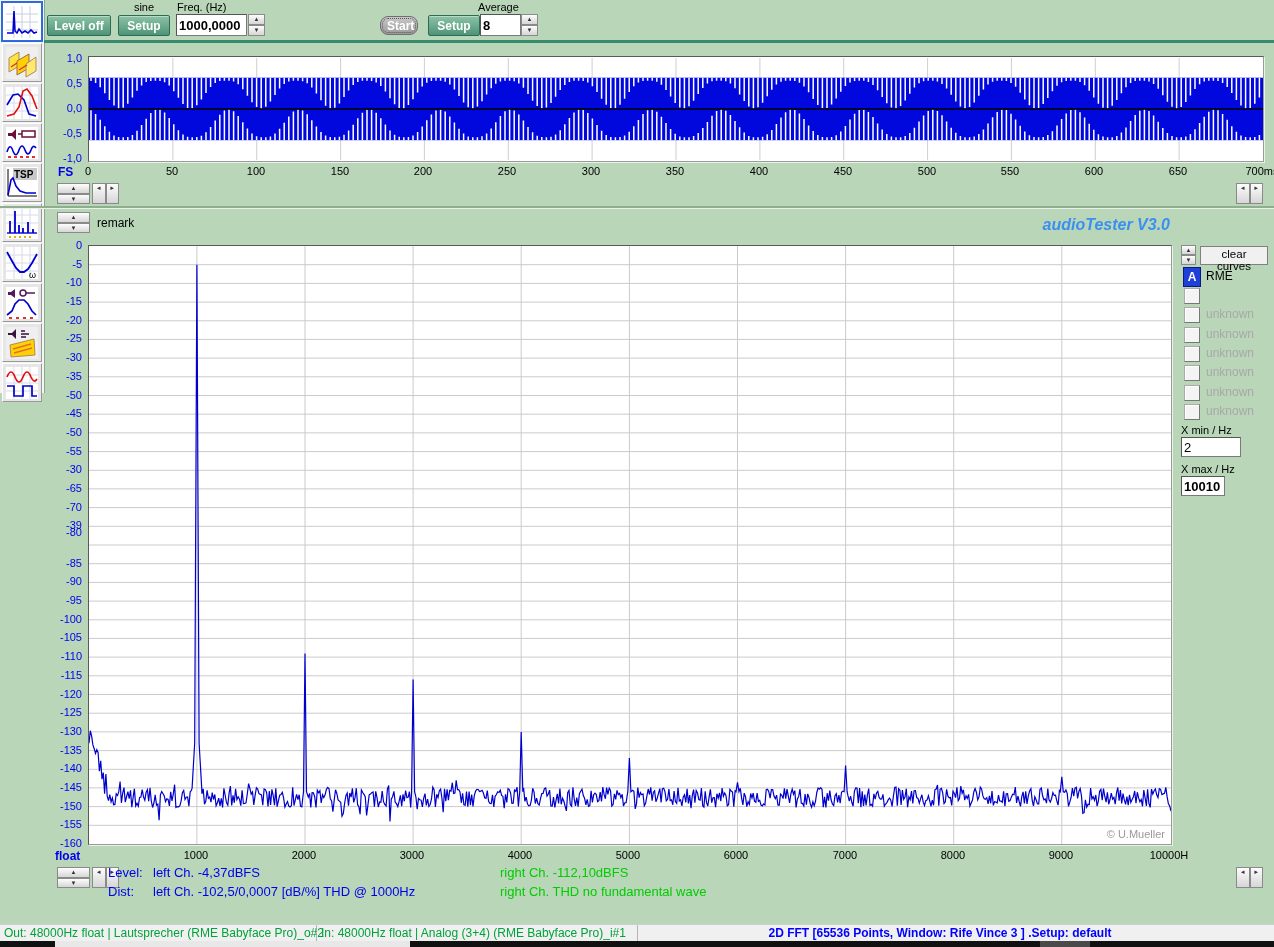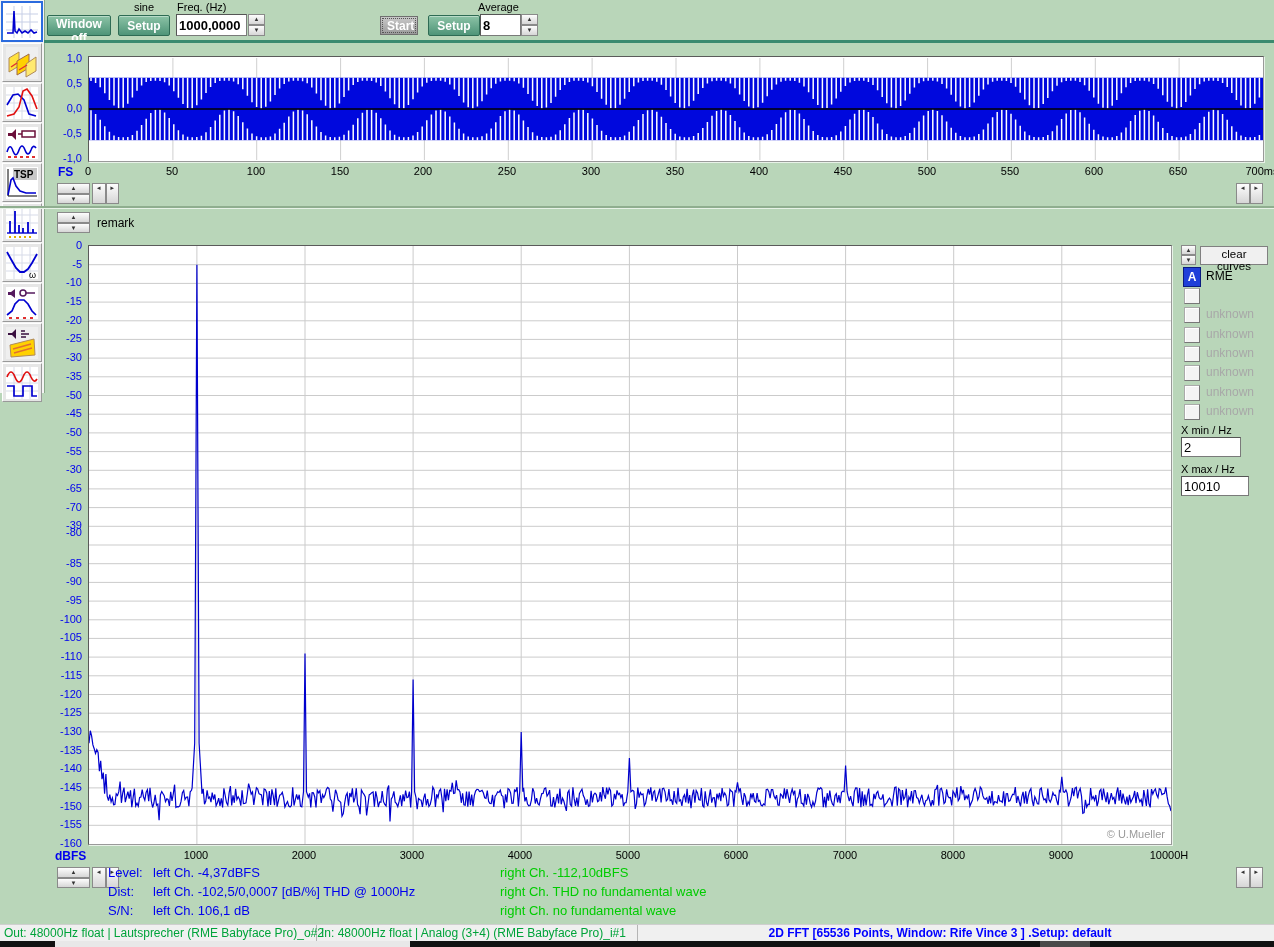--- a/index.html
+++ b/index.html
@@ -110,29 +110,29 @@
       <svg width="32" height="32" viewBox="0 0 32 32">
           <rect width="32" height="32" fill="#fff"></rect>
           <path d="M8,0V32M16,0V32M24,0V32M0,8H32M0,16H32M0,24H32" stroke="#d7dbe8" fill="none"></path>
           <path d="M1,10 q4,-10 8,0 q4,10 8,0 q4,-10 8,0 q3,7 6,2" stroke="#e01010" stroke-width="1.7" fill="none"></path>
           <path d="M1,19 h7 v10 h9 v-10 h9 v10 h5" stroke="#0000d0" stroke-width="1.7" fill="none"></path>
         </svg>
     </div>
   </div>
 
   <div class="abs lbl" style="left:118px;top:1px;width:52px;text-align:center;">sine</div>
-  <button class="abs gbtn" style="left:47px;top:15px;width:64px;height:21px;">Window off</button>
+  <button class="abs gbtn" style="left:47px;top:15px;width:64px;height:21px;">Level off</button>
   <button class="abs gbtn" style="left:118px;top:15px;width:52px;height:21px;">Setup</button>
   <div class="abs lbl" style="left:177px;top:1px;">Freq. (Hz)</div>
   <input class="abs inp" style="left: 176px; top: 14px; width: 71px; height: 22px;" value="1000,0000">
   <div class="abs spin" style="left:248px;top:14px;width:17px;height:22px;">
       <b>▲</b>
       <b>▼</b>
     </div>
-  <button class="abs graybtn" style="left:380px;top:16px;width:38px;height:19px;">Start</button>
+  <button class="abs graybtn" style="left:380px;top:16px;width:38px;height:19px;border-radius:8px;">Start</button>
   <button class="abs gbtn" style="left:428px;top:15px;width:52px;height:21px;">Setup</button>
   <div class="abs lbl" style="left:478px;top:1px;">Average</div>
   <input class="abs inp" style="left: 480px; top: 14px; width: 41px; height: 22px;" value="8">
   <div class="abs spin" style="left:521px;top:14px;width:17px;height:22px;">
       <b>▲</b>
       <b>▼</b>
     </div>
   <div class="abs" style="left:44px;top:40px;width:1230px;height:3px;background:#3a8a6f;"></div>
 
   <div class="abs" id="scope-ylabels" style="left:44px;top:56px;width:41px;height:104px;">
@@ -193,20 +193,21 @@
       <b>◄</b>
       <b>►</b>
     </div>
   <div class="abs" style="left:0;top:206px;width:1274px;height:2px;background:#8fae8f;border-bottom:1px solid #e6f2e6;"></div>
 
   <div class="abs spin" style="left:57px;top:212px;width:33px;height:21px;">
       <b>▲</b>
       <b>▼</b>
     </div>
   <div class="abs" style="left:97px;top:216px;font-size:12px;">remark</div>
+  <div class="abs" style="left:900px;top:216px;width:270px;text-align:right;font-size:16px;font-weight:bold;font-style:italic;color:#3b90ef;">audioTester  V3.0</div>
 
   <div class="abs" id="fft-ylabels" style="left:40px;top:245px;width:45px;height:598px;">
       <div class="tick" style="top: -6px; right: 3px; color: rgb(0, 0, 238);">0</div>
       <div class="tick" style="top: 13px; right: 3px; color: rgb(0, 0, 238);">-5</div>
       <div class="tick" style="top: 31px; right: 3px; color: rgb(0, 0, 238);">-10</div>
       <div class="tick" style="top: 50px; right: 3px; color: rgb(0, 0, 238);">-15</div>
       <div class="tick" style="top: 69px; right: 3px; color: rgb(0, 0, 238);">-20</div>
       <div class="tick" style="top: 87px; right: 3px; color: rgb(0, 0, 238);">-25</div>
       <div class="tick" style="top: 106px; right: 3px; color: rgb(0, 0, 238);">-30</div>
       <div class="tick" style="top: 125px; right: 3px; color: rgb(0, 0, 238);">-35</div>
@@ -275,21 +276,21 @@
         <line x1="432.2" y1="0" x2="432.2" y2="598" stroke="#cbcbcb"></line>
         <line x1="540.4" y1="0" x2="540.4" y2="598" stroke="#cbcbcb"></line>
         <line x1="648.5" y1="0" x2="648.5" y2="598" stroke="#cbcbcb"></line>
         <line x1="756.6" y1="0" x2="756.6" y2="598" stroke="#cbcbcb"></line>
         <line x1="864.7" y1="0" x2="864.7" y2="598" stroke="#cbcbcb"></line>
         <line x1="972.8" y1="0" x2="972.8" y2="598" stroke="#cbcbcb"></line>
         <path d="M0.0 497.2L1.3 484.7L2.6 489.8L3.9 498.9L5.2 502.7L6.5 507.5L7.8 503.7L9.1 506.5L10.4 525.1L11.7 514.7L13.0 533.2L14.3 526.6L15.6 547.6L16.9 528.1L18.2 550.1L19.5 554.6L20.8 548.7L22.1 555.8L23.4 552.0L24.6 558.7L25.9 558.4L27.2 547.9L28.5 549.6L29.8 545.7L31.1 535.6L32.4 556.8L33.7 547.2L35.0 541.6L36.3 556.2L37.6 550.5L38.9 545.6L40.2 552.7L41.5 544.3L42.8 561.2L44.1 551.7L45.4 542.7L46.7 559.9L48.0 557.2L49.3 560.2L50.6 551.5L51.9 551.1L53.2 543.7L54.5 550.9L55.8 554.2L57.1 546.4L58.4 543.6L59.7 555.3L61.0 541.7L62.3 555.0L63.6 561.5L64.9 557.0L66.2 548.8L67.5 559.1L68.8 558.2L70.1 574.3L71.4 548.8L72.7 545.6L73.9 547.5L75.2 549.7L76.5 555.6L77.8 552.9L79.1 553.5L80.4 560.0L81.7 545.9L83.0 555.0L84.3 547.8L85.6 538.7L86.9 561.4L88.2 560.6L89.5 560.8L90.8 559.9L92.1 555.2L93.4 546.6L94.7 544.5L96.0 553.5L97.3 551.2L98.6 551.0L99.9 560.2L101.2 545.8L102.5 544.3L103.1 541.9L105.7 497.1L107.9 18.7L110.1 497.1L112.7 541.9L112.9 547.8L114.2 542.9L115.5 558.2L116.8 555.1L118.1 544.4L119.4 552.3L120.7 551.0L122.0 556.2L123.2 546.5L124.5 553.5L125.8 548.5L127.1 559.7L128.4 556.7L129.7 552.2L131.0 559.9L132.3 552.3L133.6 561.4L134.9 542.3L136.2 549.5L137.5 556.6L138.8 559.2L140.1 547.1L141.4 540.0L142.7 559.4L144.0 549.4L145.3 556.8L146.6 542.8L147.9 553.6L149.2 550.8L150.5 553.1L151.8 559.6L153.1 544.2L154.4 557.5L155.7 557.3L157.0 556.9L158.3 548.0L159.6 537.7L160.9 542.5L162.2 548.2L163.5 545.9L164.8 558.9L166.1 549.3L167.4 541.8L168.7 543.1L170.0 547.7L171.3 548.4L172.5 548.9L173.8 559.2L175.1 542.9L176.4 543.6L177.7 547.0L179.0 560.5L180.3 545.1L181.6 559.0L182.9 543.4L184.2 549.7L185.5 559.2L186.8 542.4L188.1 560.6L189.4 554.8L190.7 549.1L192.0 548.6L193.3 546.3L194.6 551.8L195.9 561.0L197.2 557.9L198.5 555.6L199.8 560.1L201.1 561.0L202.4 559.6L203.7 541.4L205.0 559.5L206.3 553.8L207.6 548.3L208.9 553.7L210.2 548.7L211.5 560.2L212.8 560.9L214.5 545.7L216.0 407.4L217.5 545.7L219.3 551.1L220.6 547.4L221.8 561.4L223.1 546.7L224.4 546.8L225.7 550.7L227.0 561.4L228.3 544.2L229.6 546.8L230.9 544.8L232.2 557.0L233.5 548.8L234.8 551.5L236.1 548.8L237.4 543.3L238.7 541.5L240.0 542.6L241.3 552.7L242.6 555.0L243.9 565.6L245.2 554.3L246.5 543.8L247.8 547.5L249.1 553.9L250.4 555.1L251.7 556.3L253.0 570.1L254.3 567.5L255.6 557.5L256.9 549.6L258.2 547.1L259.5 559.8L260.8 547.0L262.1 551.1L263.4 542.4L264.7 556.4L266.0 551.9L267.3 542.2L268.6 558.7L269.9 560.7L271.1 568.2L272.4 544.0L273.7 546.5L275.0 548.3L276.3 550.9L277.6 569.5L278.9 559.1L280.2 548.8L281.5 548.0L282.8 546.7L284.1 545.9L285.4 560.7L286.7 545.4L288.0 551.6L289.3 561.0L290.6 556.0L291.9 556.3L293.2 545.0L294.5 555.7L295.8 558.4L297.1 559.9L298.4 543.1L299.7 539.5L301.0 575.4L302.3 553.0L303.6 550.7L304.9 545.3L306.2 556.2L307.5 557.7L308.8 560.6L310.1 555.4L311.4 549.4L312.7 560.1L314.0 548.4L315.3 555.3L316.6 544.5L317.9 551.6L319.2 551.1L320.4 545.6L321.7 561.4L322.6 545.7L324.1 433.6L325.6 545.7L326.9 551.0L328.2 563.1L329.5 552.5L330.8 553.7L332.1 554.1L333.4 560.9L334.7 552.1L336.0 547.6L337.3 559.5L338.6 553.0L339.9 560.5L341.2 558.5L342.5 553.0L343.8 541.1L345.1 543.6L346.4 561.0L347.7 548.3L349.0 551.7L350.3 545.0L351.6 543.1L352.9 552.1L354.2 566.1L355.5 542.8L356.8 555.2L358.1 543.4L359.4 554.2L360.7 544.4L362.0 545.0L363.3 536.7L364.6 547.4L365.9 547.1L367.2 534.4L368.5 543.7L369.7 543.7L371.0 546.0L372.3 556.8L373.6 547.3L374.9 558.9L376.2 559.3L377.5 545.5L378.8 560.6L380.1 545.5L381.4 559.3L382.7 548.5L384.0 560.4L385.3 549.7L386.6 545.1L387.9 543.4L389.2 543.5L390.5 545.6L391.8 545.1L393.1 544.3L394.4 547.0L395.7 551.7L397.0 552.3L398.3 544.6L399.6 555.2L400.9 557.5L402.2 557.6L403.5 548.9L404.8 561.0L406.1 550.3L407.4 548.5L408.7 545.8L410.0 546.5L411.3 544.1L412.6 549.4L413.9 550.3L415.2 562.3L416.5 548.4L417.8 556.5L419.0 542.6L420.3 543.6L421.6 547.0L422.9 557.4L424.2 557.2L425.5 544.1L426.8 545.3L428.1 541.3L429.4 560.4L430.7 545.7L432.2 485.9L433.8 545.7L434.6 541.9L435.9 555.4L437.2 551.2L438.5 558.0L439.8 559.8L441.1 559.5L442.4 554.2L443.7 542.3L445.0 545.9L446.3 557.5L447.6 552.2L448.9 557.6L450.2 559.0L451.5 552.7L452.8 547.6L454.1 547.5L455.4 542.6L456.7 541.9L458.0 550.1L459.3 548.0L460.6 544.1L461.9 560.0L463.2 560.1L464.5 551.1L465.8 561.4L467.1 554.1L468.3 547.9L469.6 557.5L470.9 542.5L472.2 558.3L473.5 552.1L474.8 555.0L476.1 560.1L477.4 564.9L478.7 546.7L480.0 544.5L481.3 558.6L482.6 560.2L483.9 541.2L485.2 552.9L486.5 559.9L487.8 551.5L489.1 560.6L490.4 547.7L491.7 545.3L493.0 543.2L494.3 549.6L495.6 552.3L496.9 558.9L498.2 553.4L499.5 560.3L500.8 559.7L502.1 544.7L503.4 556.4L504.7 548.7L506.0 547.2L507.3 548.6L508.6 555.7L509.9 554.6L511.2 546.2L512.5 555.4L513.8 541.1L515.1 548.7L516.4 552.7L517.6 541.6L518.9 548.3L520.2 542.2L521.5 544.5L522.8 560.1L524.1 558.6L525.4 547.8L526.7 553.4L528.0 544.3L529.3 548.6L530.6 547.4L531.9 551.7L533.2 548.2L534.5 560.1L535.8 556.7L537.1 556.6L538.8 545.7L540.4 512.0L541.9 545.7L543.6 544.3L544.9 545.4L546.2 562.9L547.5 557.6L548.8 541.6L550.1 551.7L551.4 546.5L552.7 548.7L554.0 547.9L555.3 559.7L556.6 557.3L557.9 550.2L559.2 543.0L560.5 548.5L561.8 541.4L563.1 554.6L564.4 546.2L565.6 544.7L566.9 555.7L568.2 552.2L569.5 547.4L570.8 542.6L572.1 556.4L573.4 542.7L574.7 542.2L576.0 545.8L577.3 554.9L578.6 553.3L579.9 543.0L581.2 554.6L582.5 553.9L583.8 558.8L585.1 545.0L586.4 555.6L587.7 557.3L589.0 541.7L590.3 555.0L591.6 553.8L592.9 560.0L594.2 551.1L595.5 548.7L596.8 556.5L598.1 542.9L599.4 557.5L600.7 549.1L602.0 562.1L603.3 549.7L604.6 543.6L605.9 556.7L607.2 544.5L608.5 546.9L609.8 553.6L611.1 554.2L612.4 542.1L613.7 559.8L614.9 561.1L616.2 545.3L617.5 556.4L618.8 560.0L620.1 551.2L621.4 543.3L622.7 556.7L624.0 551.9L625.3 551.7L626.6 561.1L627.9 547.7L629.2 552.1L630.5 546.8L631.8 555.1L633.1 542.0L634.4 550.3L635.7 547.0L637.0 549.6L638.3 559.8L639.6 558.6L640.9 543.3L642.2 545.0L643.5 546.0L644.8 560.6L646.1 544.8L647.0 545.7L648.5 536.3L650.0 545.7L651.3 542.3L652.6 552.1L653.9 559.0L655.2 547.1L656.5 550.7L657.8 560.6L659.1 555.7L660.4 558.4L661.7 547.5L663.0 551.9L664.2 547.1L665.5 555.2L666.8 556.4L668.1 547.2L669.4 555.4L670.7 554.3L672.0 559.1L673.3 559.9L674.6 557.9L675.9 559.1L677.2 543.6L678.5 543.2L679.8 545.7L681.1 552.2L682.4 543.6L683.7 543.6L685.0 550.0L686.3 552.7L687.6 549.1L688.9 558.9L690.2 559.2L691.5 548.1L692.8 549.3L694.1 552.6L695.4 542.4L696.7 552.6L698.0 543.1L699.3 550.1L700.6 556.8L701.9 547.7L703.2 543.0L704.5 548.2L705.8 544.6L707.1 561.4L708.4 553.0L709.7 550.4L711.0 543.1L712.3 557.3L713.5 557.4L714.8 559.9L716.1 548.1L717.4 558.7L718.7 547.9L720.0 551.5L721.3 557.9L722.6 561.3L723.9 555.8L725.2 559.7L726.5 555.3L727.8 546.5L729.1 542.1L730.4 543.1L731.7 541.6L733.0 543.3L734.3 561.1L735.6 550.7L736.9 561.4L738.2 547.2L739.5 554.6L740.8 544.5L742.1 553.8L743.4 557.9L744.7 559.6L746.0 549.8L747.3 547.7L748.6 556.3L749.9 549.1L751.2 557.2L752.5 546.2L753.8 545.2L755.1 545.7L756.6 519.5L758.1 545.7L759.0 549.9L760.3 555.1L761.6 550.1L762.8 556.3L764.1 560.3L765.4 545.5L766.7 541.9L768.0 542.1L769.3 557.1L770.6 542.1L771.9 561.2L773.2 545.4L774.5 560.0L775.8 548.6L777.1 559.4L778.4 549.2L779.7 542.5L781.0 559.4L782.3 558.4L783.6 560.1L784.9 547.9L786.2 553.1L787.5 547.1L788.8 545.4L790.1 551.4L791.4 553.2L792.7 552.9L794.0 548.3L795.3 560.2L796.6 558.0L797.9 556.6L799.2 553.9L800.5 552.0L801.8 554.2L803.1 560.4L804.4 550.2L805.7 541.5L807.0 541.1L808.3 559.8L809.6 542.7L810.9 544.3L812.1 558.9L813.4 544.1L814.7 553.3L816.0 551.0L817.3 542.7L818.6 561.1L819.9 550.9L821.2 553.7L822.5 545.0L823.8 557.4L825.1 544.7L826.4 544.6L827.7 551.6L829.0 552.4L830.3 557.3L831.6 552.6L832.9 548.8L834.2 556.2L835.5 559.5L836.8 554.7L838.1 553.9L839.4 549.8L840.7 554.9L842.0 560.3L843.3 554.1L844.6 559.3L845.9 543.8L847.2 543.0L848.5 539.0L849.8 559.7L851.1 543.3L852.4 542.3L853.7 546.9L855.0 557.5L856.3 555.9L857.6 543.3L858.9 550.2L860.2 551.9L861.4 551.6L862.7 559.4L864.0 545.1L865.3 547.4L866.6 551.6L867.9 541.2L869.2 554.7L870.5 552.6L871.8 540.1L873.1 547.2L874.4 543.7L875.7 554.1L877.0 549.9L878.3 552.4L879.6 548.4L880.9 560.2L882.2 557.1L883.5 554.0L884.8 546.0L886.1 542.5L887.4 546.2L888.7 553.9L890.0 550.8L891.3 541.1L892.6 543.0L893.9 549.9L895.2 552.7L896.5 553.2L897.8 551.7L899.1 558.0L900.4 549.9L901.7 557.3L903.0 545.1L904.3 559.4L905.6 555.7L906.9 556.0L908.2 556.9L909.5 549.2L910.7 554.9L912.0 555.1L913.3 556.2L914.6 545.4L915.9 560.1L917.2 547.7L918.5 547.6L919.8 555.3L921.1 554.5L922.4 550.9L923.7 548.3L925.0 548.7L926.3 541.0L927.6 556.9L928.9 550.0L930.2 555.5L931.5 560.4L932.8 550.6L934.1 545.8L935.4 557.5L936.7 545.2L938.0 557.9L939.3 549.9L940.6 545.0L941.9 542.7L943.2 554.5L944.5 560.0L945.8 550.8L947.1 553.8L948.4 557.8L949.7 558.1L951.0 543.3L952.3 542.0L953.6 549.8L954.9 553.8L956.2 552.9L957.5 557.2L958.8 542.6L960.0 553.8L961.3 556.1L962.6 552.5L963.9 546.6L965.2 549.4L966.5 549.1L967.8 554.8L969.1 559.2L970.4 544.5L971.3 545.7L972.8 530.7L974.3 545.7L975.6 546.2L976.9 543.9L978.2 547.4L979.5 560.4L980.8 556.1L982.1 551.5L983.4 542.0L984.7 550.2L986.0 542.2L987.3 541.3L988.6 552.5L989.9 545.5L991.2 542.5L992.5 550.1L993.8 567.3L995.1 566.7L996.4 553.8L997.7 561.2L999.0 558.3L1000.3 558.6L1001.6 542.0L1002.9 552.9L1004.2 550.6L1005.5 554.4L1006.8 549.0L1008.1 560.2L1009.3 555.5L1010.6 545.3L1011.9 543.4L1013.2 554.1L1014.5 542.5L1015.8 550.5L1017.1 556.2L1018.4 546.4L1019.7 558.3L1021.0 553.5L1022.3 547.0L1023.6 553.2L1024.9 551.5L1026.2 558.2L1027.5 547.1L1028.8 541.5L1030.1 554.6L1031.4 544.0L1032.7 557.4L1034.0 547.7L1035.3 553.8L1036.6 558.3L1037.9 550.5L1039.2 559.2L1040.5 548.9L1041.8 556.4L1043.1 553.4L1044.4 550.8L1045.7 545.0L1047.0 557.3L1048.3 546.2L1049.6 551.9L1050.9 555.7L1052.2 553.5L1053.5 560.3L1054.8 544.0L1056.1 551.9L1057.4 559.9L1058.6 543.2L1059.9 557.5L1061.2 561.4L1062.5 543.1L1063.8 548.1L1065.1 544.7L1066.4 542.9L1067.7 548.8L1069.0 551.7L1070.3 542.7L1071.6 543.4L1072.9 548.6L1074.2 547.9L1075.5 547.3L1076.8 541.4L1078.1 550.7L1079.4 557.8L1080.7 560.0L1082.0 565.0" stroke="#0000cd" stroke-width="1.2" fill="none"></path>
       </svg>
     <div class="abs" style="right:6px;bottom:4px;font-size:11px;color:#9a9a9a;">© U.Mueller</div>
   </div>
-  <div class="abs" style="left:55px;top:849px;color:#0000ee;font-weight:bold;font-size:12px;">dBFS</div>
+  <div class="abs" style="left:55px;top:849px;color:#0000ee;font-weight:bold;font-size:12px;">float</div>
   <div class="abs" id="fft-xlabels" style="left:88px;top:849px;width:1082px;height:14px;">
       <div class="tick" style="left: 73px; width: 70px; text-align: center;">1000</div>
       <div class="tick" style="left: 181px; width: 70px; text-align: center;">2000</div>
       <div class="tick" style="left: 289px; width: 70px; text-align: center;">3000</div>
       <div class="tick" style="left: 397px; width: 70px; text-align: center;">4000</div>
       <div class="tick" style="left: 505px; width: 70px; text-align: center;">5000</div>
       <div class="tick" style="left: 613px; width: 70px; text-align: center;">6000</div>
       <div class="tick" style="left: 722px; width: 70px; text-align: center;">7000</div>
       <div class="tick" style="left: 830px; width: 70px; text-align: center;">8000</div>
       <div class="tick" style="left: 938px; width: 70px; text-align: center;">9000</div>
@@ -314,21 +315,21 @@
       <div class="cb" style="top: 77.2px; left: 0px;"></div>
       <div class="unk" style="top: 77.2px; left: 22px;">unknown</div>
       <div class="cb" style="top: 96.5px; left: 0px;"></div>
       <div class="unk" style="top: 96.5px; left: 22px;">unknown</div>
       <div class="cb" style="top: 115.8px; left: 0px;"></div>
       <div class="unk" style="top: 115.8px; left: 22px;">unknown</div>
     </div>
   <div class="abs" style="left:1181px;top:424px;font-size:11px;">X min / Hz</div>
   <input class="abs inp" style="left: 1181px; top: 437px; width: 60px; height: 20px; font-weight: normal;" value="2">
   <div class="abs" style="left:1181px;top:463px;font-size:11px;">X max / Hz</div>
-  <input class="abs inp" style="left: 1181px; top: 476px; width: 68px; height: 20px; font-weight: normal;" value="10010">
+  <input class="abs inp" style="left: 1181px; top: 476px; width: 44px; height: 20px; font-weight: bold;" value="10010">
 
   <div class="abs spin" style="left:57px;top:867px;width:33px;height:21px;">
       <b>▲</b>
       <b>▼</b>
     </div>
   <div class="abs harr" style="left:92px;top:867px;width:27px;height:21px;">
       <b>◄</b>
       <b>►</b>
     </div>
   <div class="abs harr" style="left:1236px;top:867px;width:27px;height:21px;">
@@ -339,25 +340,20 @@
   <div class="abs" style="left:108px;top:865px;width:1120px;height:18px;">
     <span style="position:absolute;left:0;color:#0000ee;font-size:13px;">Level:</span>
     <span style="position:absolute;left:45px;color:#0000ee;font-size:13px;">left Ch. -4,37dBFS</span>
     <span style="position:absolute;left:392px;color:#00cc00;font-size:13px;">right Ch. -112,10dBFS</span>
   </div>
   <div class="abs" style="left:108px;top:884px;width:1120px;height:18px;">
     <span style="position:absolute;left:0;color:#0000ee;font-size:13px;">Dist:</span>
     <span style="position:absolute;left:45px;color:#0000ee;font-size:13px;">left Ch. -102,5/0,0007 [dB/%] THD @ 1000Hz</span>
     <span style="position:absolute;left:392px;color:#00cc00;font-size:13px;">right Ch. THD no fundamental wave</span>
   </div>
-  <div class="abs" style="left:108px;top:903px;width:1120px;height:18px;">
-    <span style="position:absolute;left:0;color:#0000ee;font-size:13px;">S/N:</span>
-    <span style="position:absolute;left:45px;color:#0000ee;font-size:13px;">left Ch. 106,1 dB</span>
-    <span style="position:absolute;left:392px;color:#00cc00;font-size:13px;">right Ch.  no fundamental wave</span>
-  </div>
 
   <div class="abs" style="left:0;top:924px;width:1274px;height:17px;background:#f0f0f0;border-top:1px solid #cfcfcf;">
     <div class="statustext" style="position:absolute;left:4px;width:312px;color:#00a33a;border-right:1px solid #b5b5b5;">Out: 48000Hz float  | Lautsprecher (RME Babyface Pro)_o#2</div>
     <div class="statustext" style="position:absolute;left:321px;width:316px;color:#00a33a;border-right:1px solid #b5b5b5;">In: 48000Hz float  | Analog (3+4) (RME Babyface Pro)_i#1</div>
     <div class="statustext" style="position:absolute;left:660px;width:560px;color:#0000ff;font-weight:bold;text-align:center;">2D FFT [65536 Points, Window: Rife Vince 3 ]  .Setup:  default</div>
   </div>
   <div class="abs" style="left:0;top:941px;width:1274px;height:6px;background:#111;">
     <div style="position:absolute;left:55px;top:0;width:355px;height:6px;background:#e8e8e8;"></div>
     <div style="position:absolute;left:1040px;top:0;width:50px;height:6px;background:#4a4a4a;"></div>
   </div>

